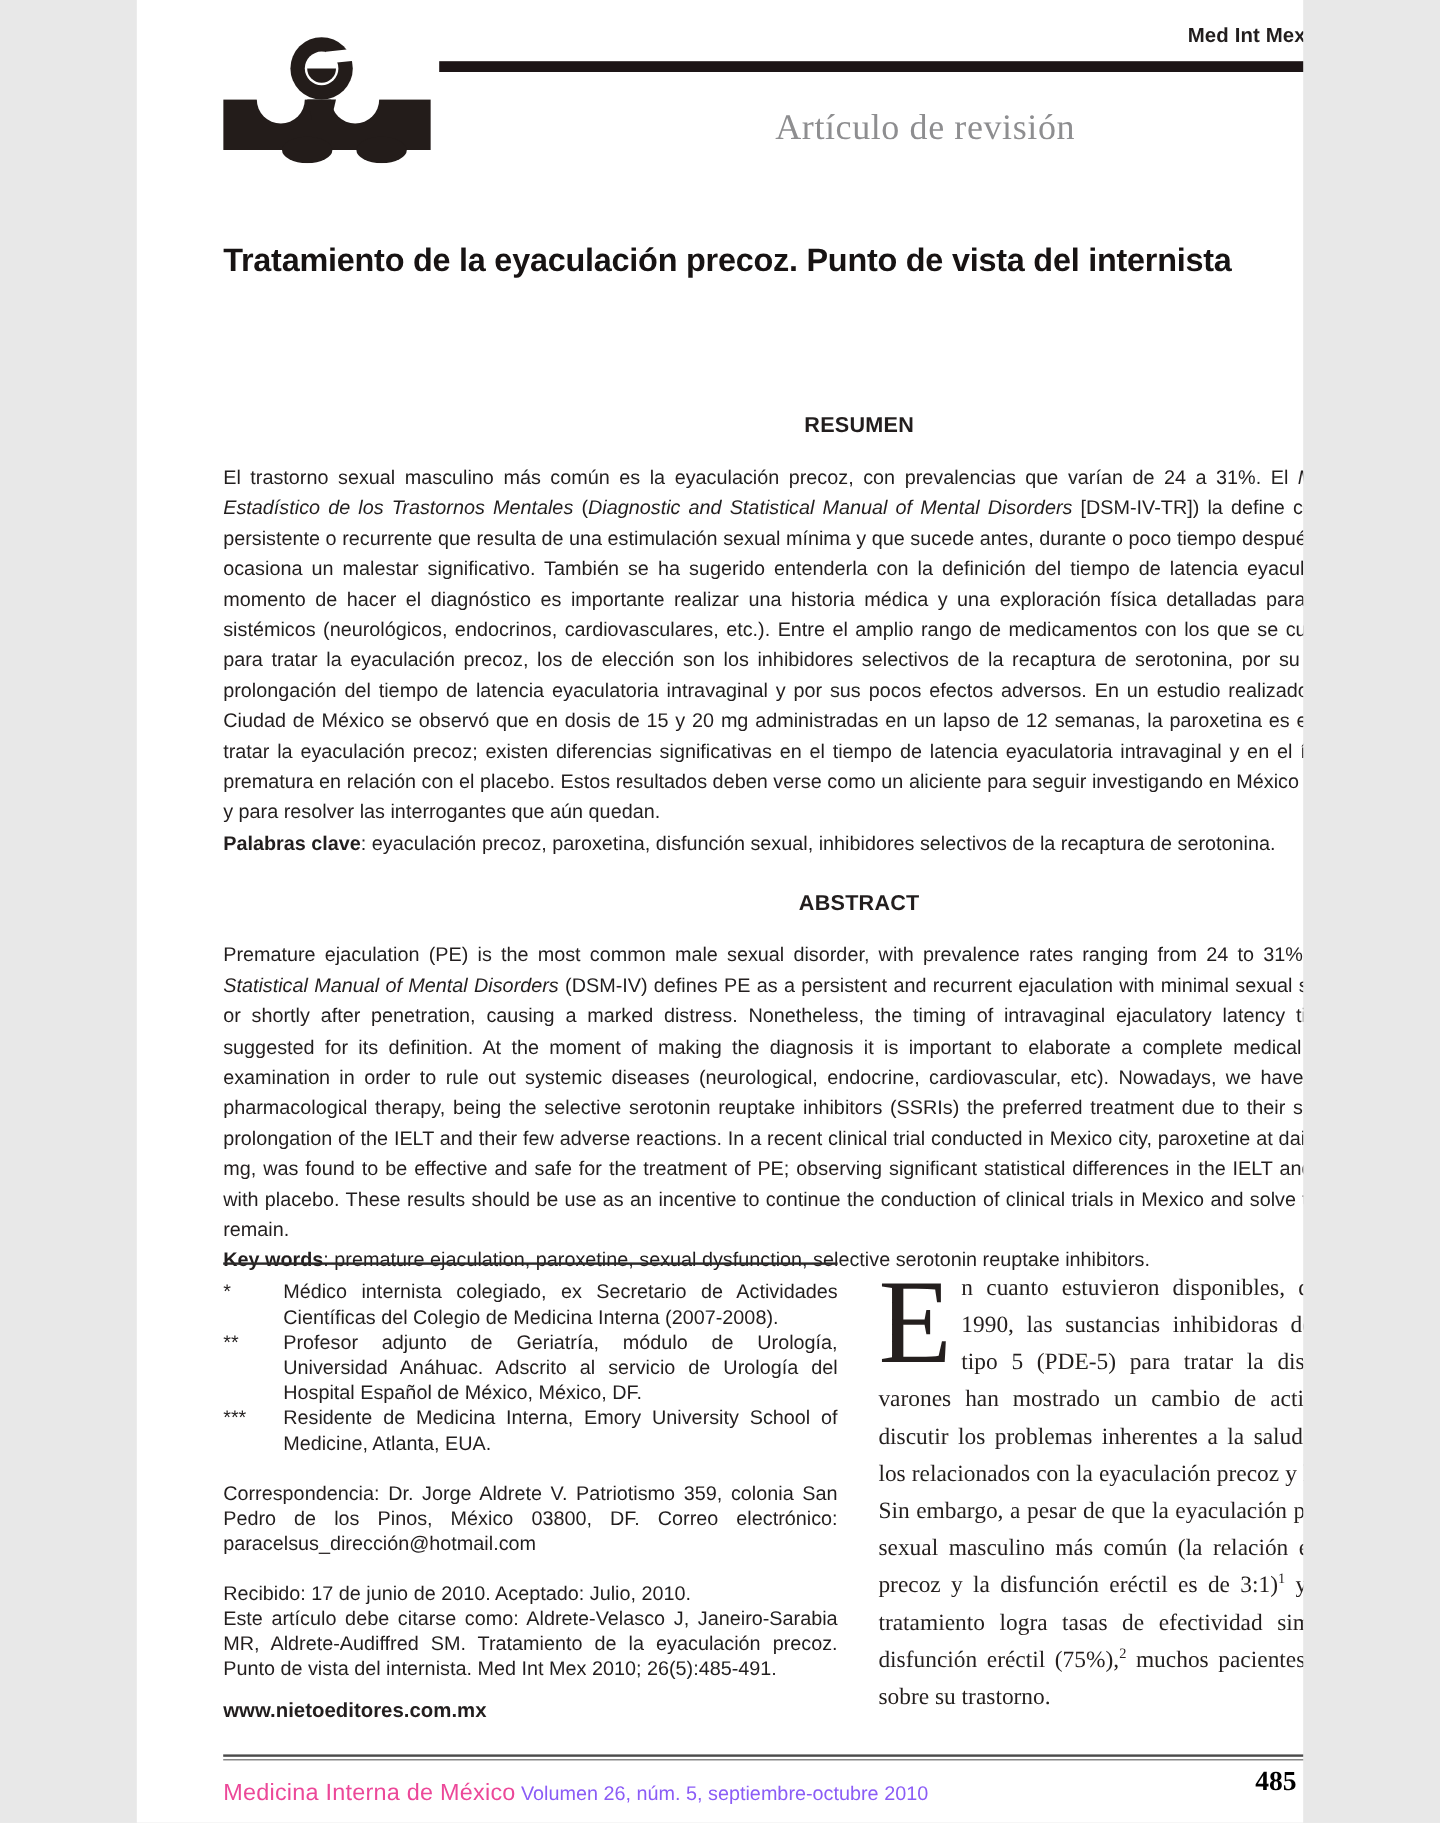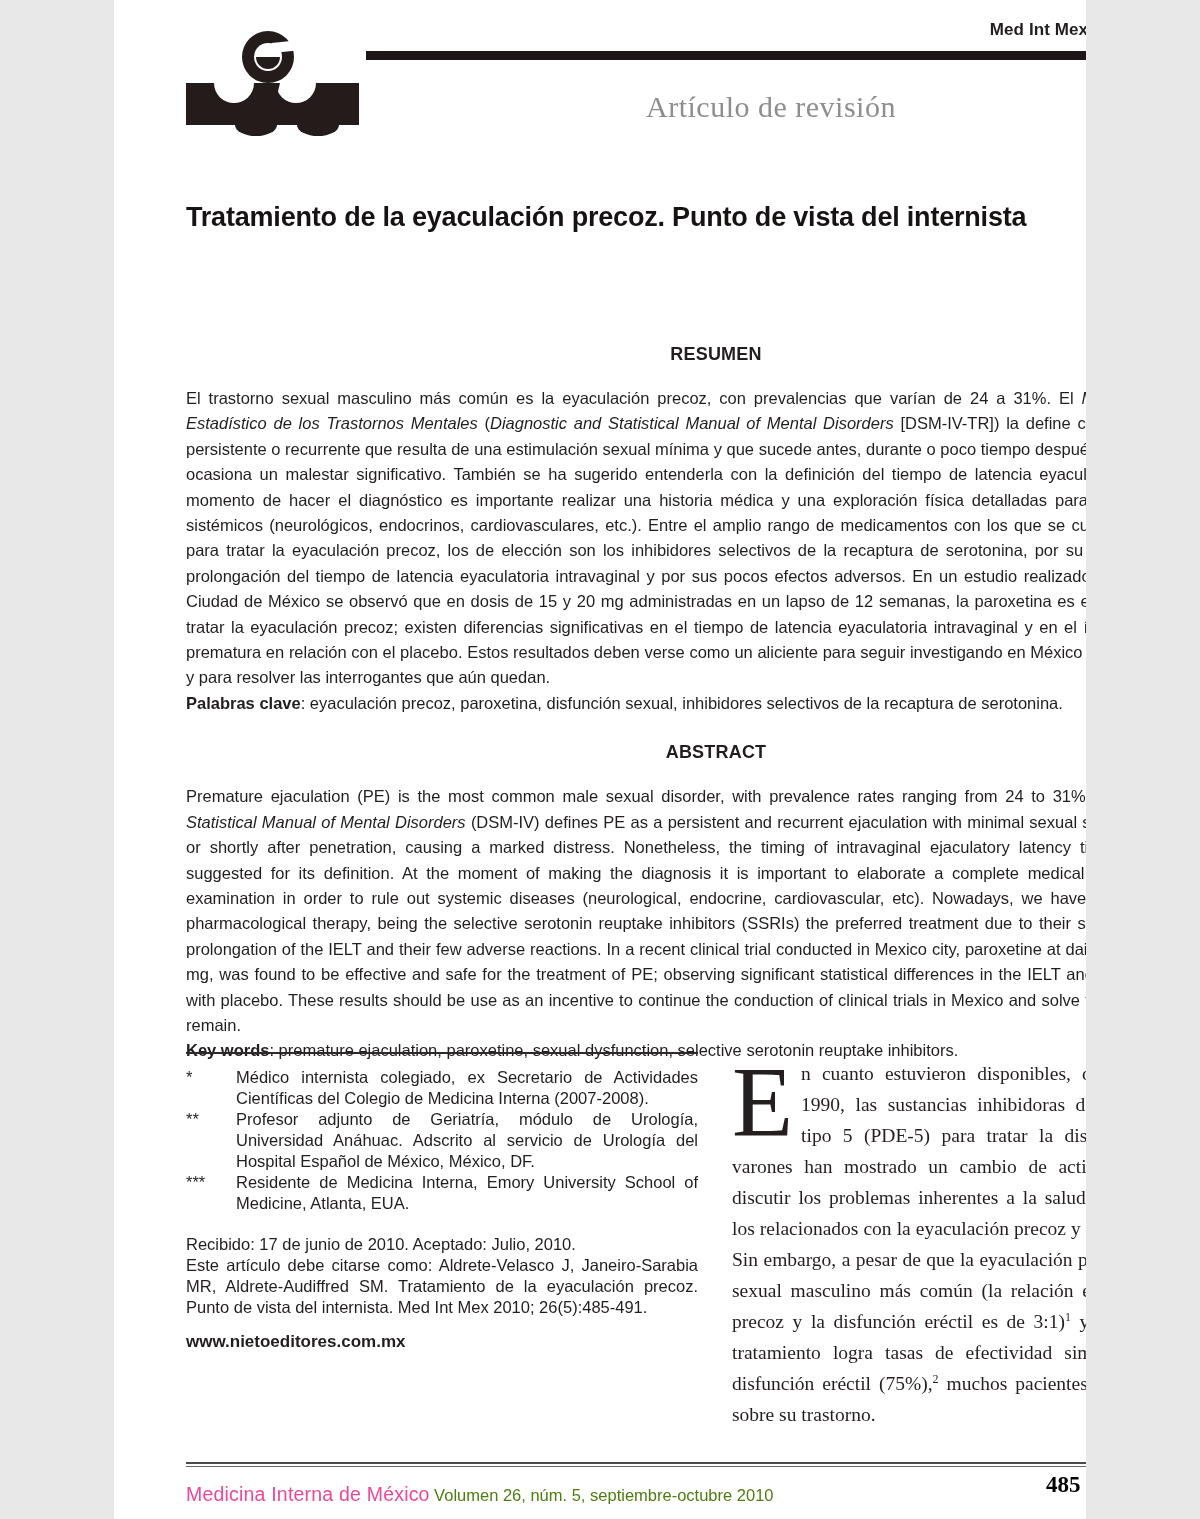--- a/index.html
+++ b/index.html
@@ -49,21 +49,21 @@
     font-family:"Liberation Serif", serif;font-size:19.5px;line-height:31px;
     text-align:justify;color:#241f1e;}
   .dropcap{float:left;font-size:100px;line-height:80px;padding:4px 8px 0 0;
     font-family:"Liberation Serif", serif;color:#241f1e;}
 
   
   .foot-rule{position:absolute;left:72px;top:1462px;width:1060px;height:5px;
     border-top:2px solid #4a4a4a;border-bottom:1px solid #6a6a6a;box-sizing:border-box;}
   .footer-line{position:absolute;left:72px;top:1483px;width:900px;}
   .journal-name{font-size:19.5px;letter-spacing:.2px;color:#ec4899;}
-  .issue-info{font-size:16.5px;color:#4d7c0f;}
+  .issue-info{font-size:16.5px;color:#8b5cf6;}
   .page-number{position:absolute;left:932px;top:1472px;width:200px;
     font-family:"Liberation Serif", serif;font-size:23px;font-weight:700;color:#000000;}
 </style>
 </head>
 <body>
 
 <div class="page">
 
   <svg class="logo" viewBox="0 0 173 106" xmlns="http://www.w3.org/2000/svg" aria-hidden="true">
 
@@ -106,20 +106,21 @@
     </div>
     <div class="fn">
       <span class="mk">**</span>
       <span>Profesor adjunto de Geriatría, módulo de Urología, Universidad Anáhuac. Adscrito al servicio de Urología del Hospital Español de México, México, DF.</span>
     </div>
     <div class="fn">
       <span class="mk">***</span>
       <span>Residente de Medicina Interna, Emory University School of Medicine, Atlanta, EUA.</span>
     </div>
 
+    <p class="blk">Correspondencia: Dr. Jorge Aldrete V. Patriotismo 359, colonia San Pedro de los Pinos, México 03800, DF. Correo electrónico: paracelsus_dirección@hotmail.com</p>
 
     <div class="blk tight">
       <div>Recibido: 17 de junio de 2010. Aceptado: Julio, 2010.</div>
       <div>Este artículo debe citarse como: Aldrete-Velasco J, Janeiro-Sarabia MR, Aldrete-Audiffred SM. Tratamiento de la eyaculación precoz. Punto de vista del internista. Med Int Mex 2010; 26(5):485-491.</div>
     </div>
 
     <p class="site">www.nietoeditores.com.mx</p>
   </div>
 
   <div class="rightcol">

